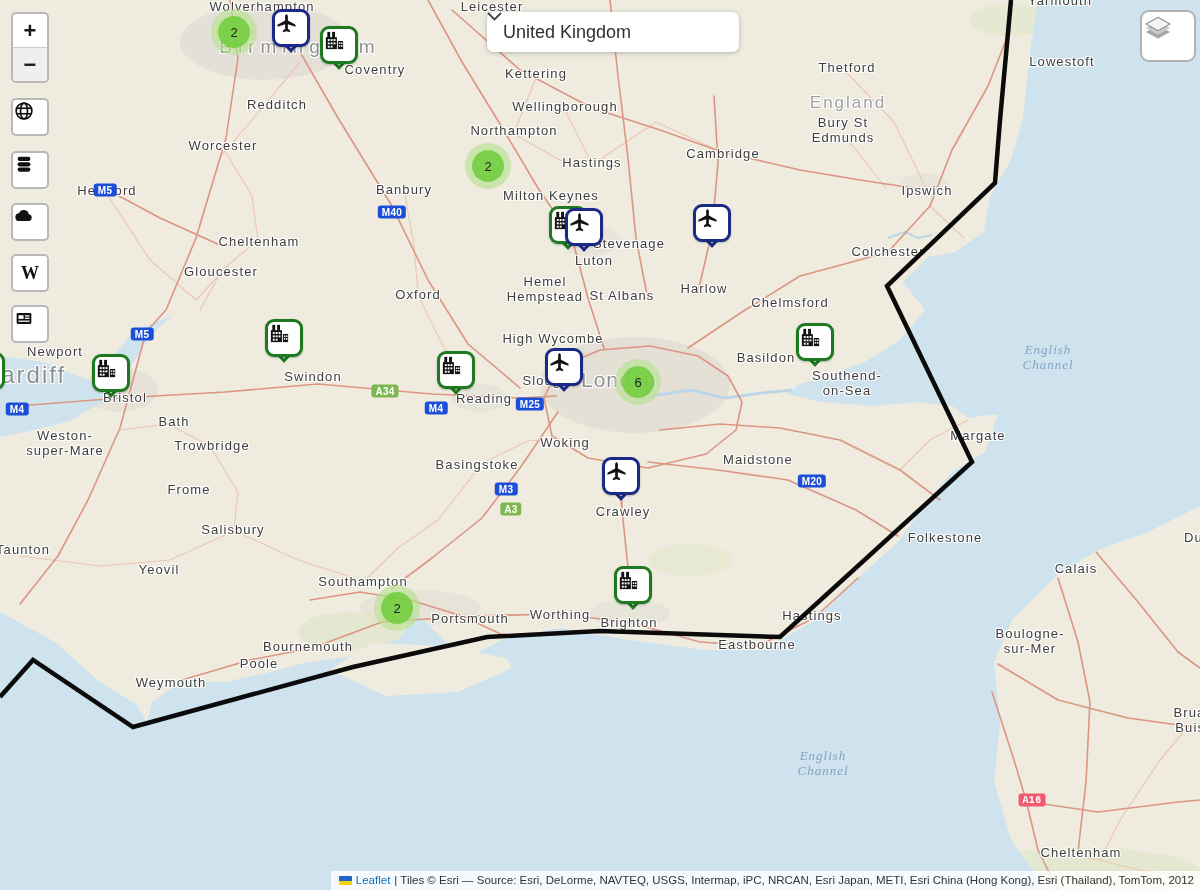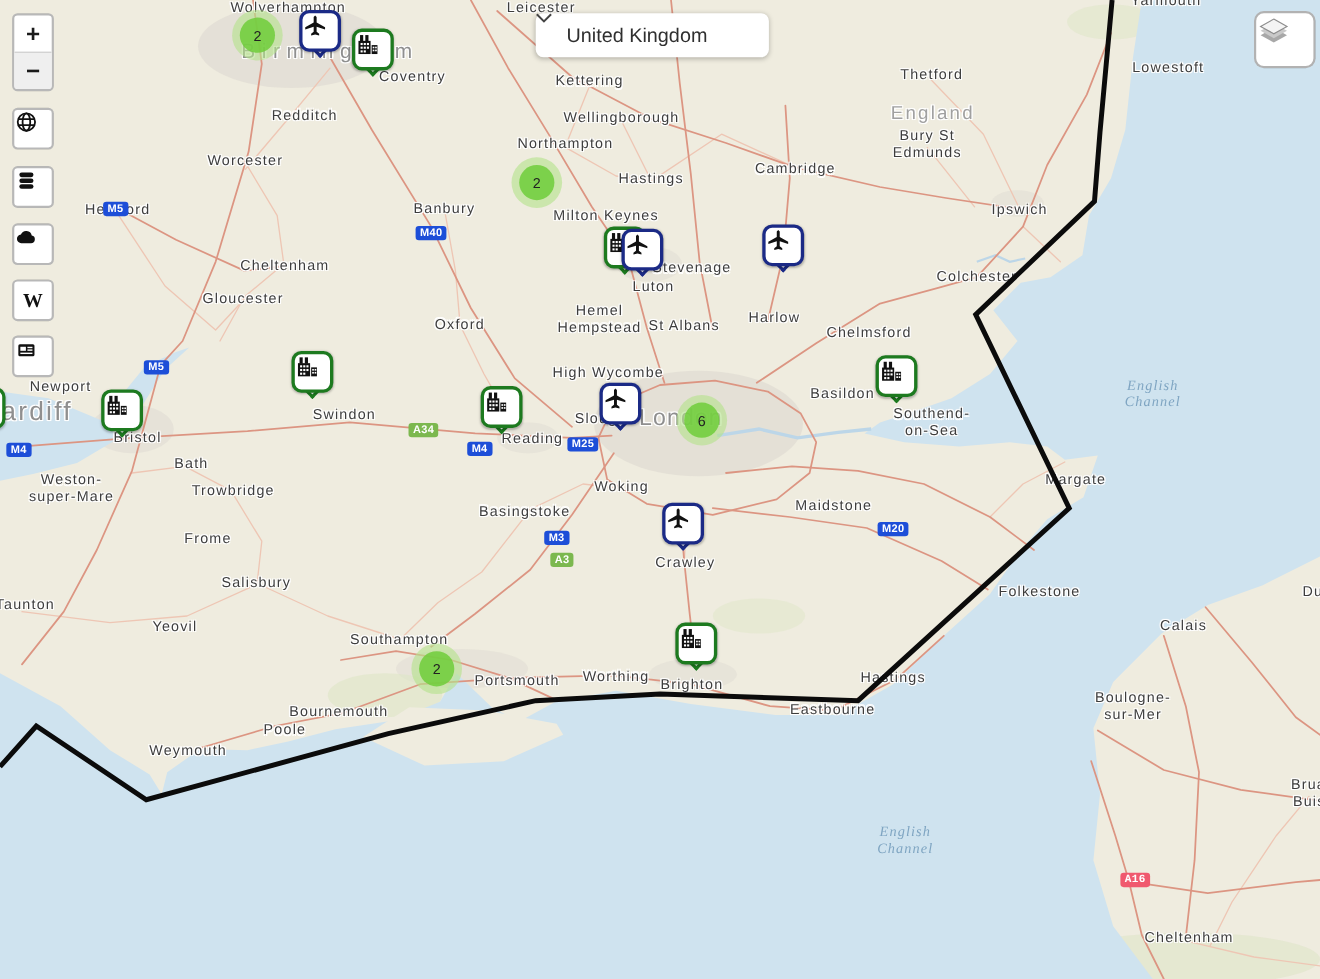--- a/index.html
+++ b/index.html
@@ -47,23 +47,23 @@
   .zoombox{position:absolute;left:11px;top:12px;width:34px;background:#fff;
     border:2px solid rgba(0,0,0,.28);border-radius:5px;overflow:hidden;}
   .zoom-btn{width:100%;height:33px;display:flex;align-items:center;justify-content:center;
     font-size:22px;font-weight:bold;color:#1a1a1a;cursor:pointer;}
   .zoom-btn.minus{border-top:1px solid #ccc;background:#efefef;}
   .tool-btn{position:absolute;left:11px;width:34px;height:34px;background:#fff;
     border:2px solid rgba(0,0,0,.28);border-radius:5px;box-sizing:content-box;
     display:flex;align-items:center;justify-content:center;cursor:pointer;}
   .tool-btn .wglyph{font-family:"Liberation Serif",serif;font-size:18px;font-weight:600;color:#111;}
 
-  .country-select{position:absolute;left:487px;top:12px;width:212px;height:40px;background:#fff;
+  .country-select{position:absolute;left:487px;top:12px;width:252px;height:40px;background:#fff;
     border-radius:7px;box-shadow:0 1px 5px rgba(0,0,0,.25);display:flex;align-items:center;
-    justify-content:space-between;padding:0 14px 0 28px;box-sizing:border-box;cursor:pointer;}
+    justify-content:space-between;padding:0 14px 0 16px;box-sizing:border-box;cursor:pointer;}
   .country-select .val{font-size:18px;color:#2f2f2f;}
 
   .layers-ctl{position:absolute;left:1140px;top:10px;width:56px;height:52px;background:#fff;
     border:2px solid rgba(0,0,0,.3);border-radius:9px;box-sizing:border-box;
     display:flex;align-items:center;justify-content:center;cursor:pointer;}
 
   
   .attribution{position:absolute;right:0;bottom:0;background:rgba(255,255,255,.82);
     padding:3px 6px 4px 8px;font-size:11.5px;color:#333;display:flex;align-items:center;gap:4px;
     white-space:nowrap;}
@@ -575,14 +575,19 @@
   </div>
 
   <div class="layers-ctl">
     <svg width="32" height="32" viewBox="0 0 24 24">
       <polygon points="12,10 21,15 12,20 3,15" fill="#a8a8a8"></polygon>
       <polygon points="12,7 21,12 12,17 3,12" fill="#c9c9c9"></polygon>
       <polygon points="12,4 21,9 12,14 3,9" fill="#f4f4f4" stroke="#8e8e8e" stroke-width="0.8"></polygon>
     </svg>
   </div>
 
+  <div class="attribution">
+    <span class="ua-flag"></span>
+    <a>Leaflet</a>
+    <span>| Tiles © Esri — Source: Esri, DeLorme, NAVTEQ, USGS, Intermap, iPC, NRCAN, Esri Japan, METI, Esri China (Hong Kong), Esri (Thailand), TomTom, 2012</span>
+  </div>
 
 </div>
 
 </body></html>

